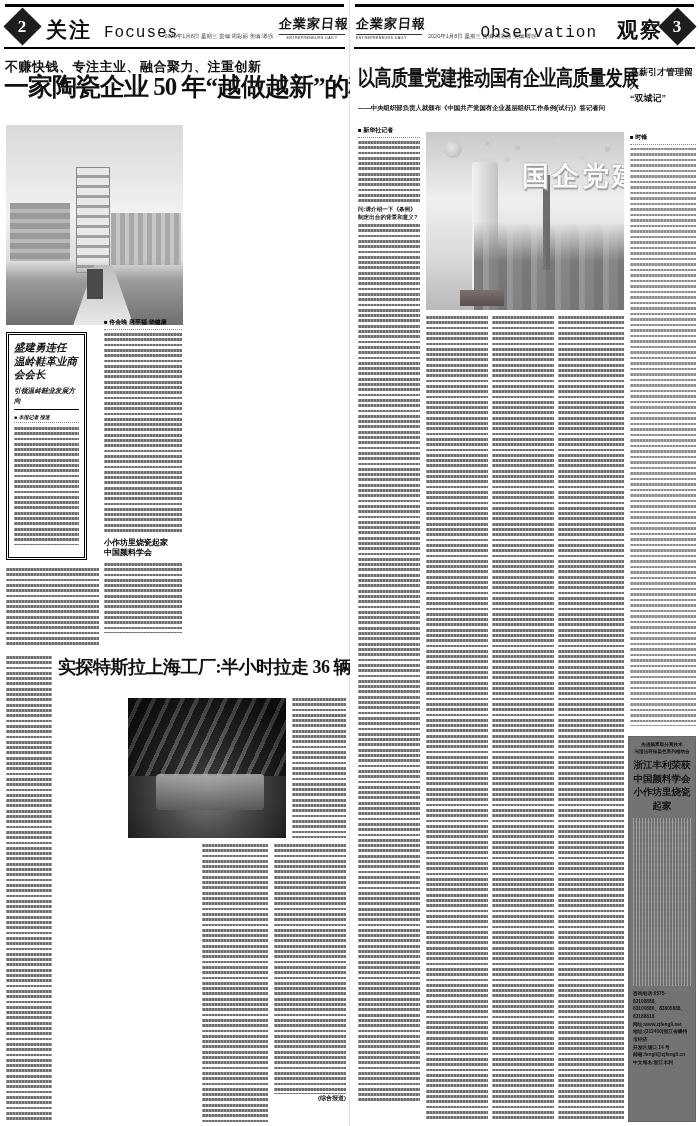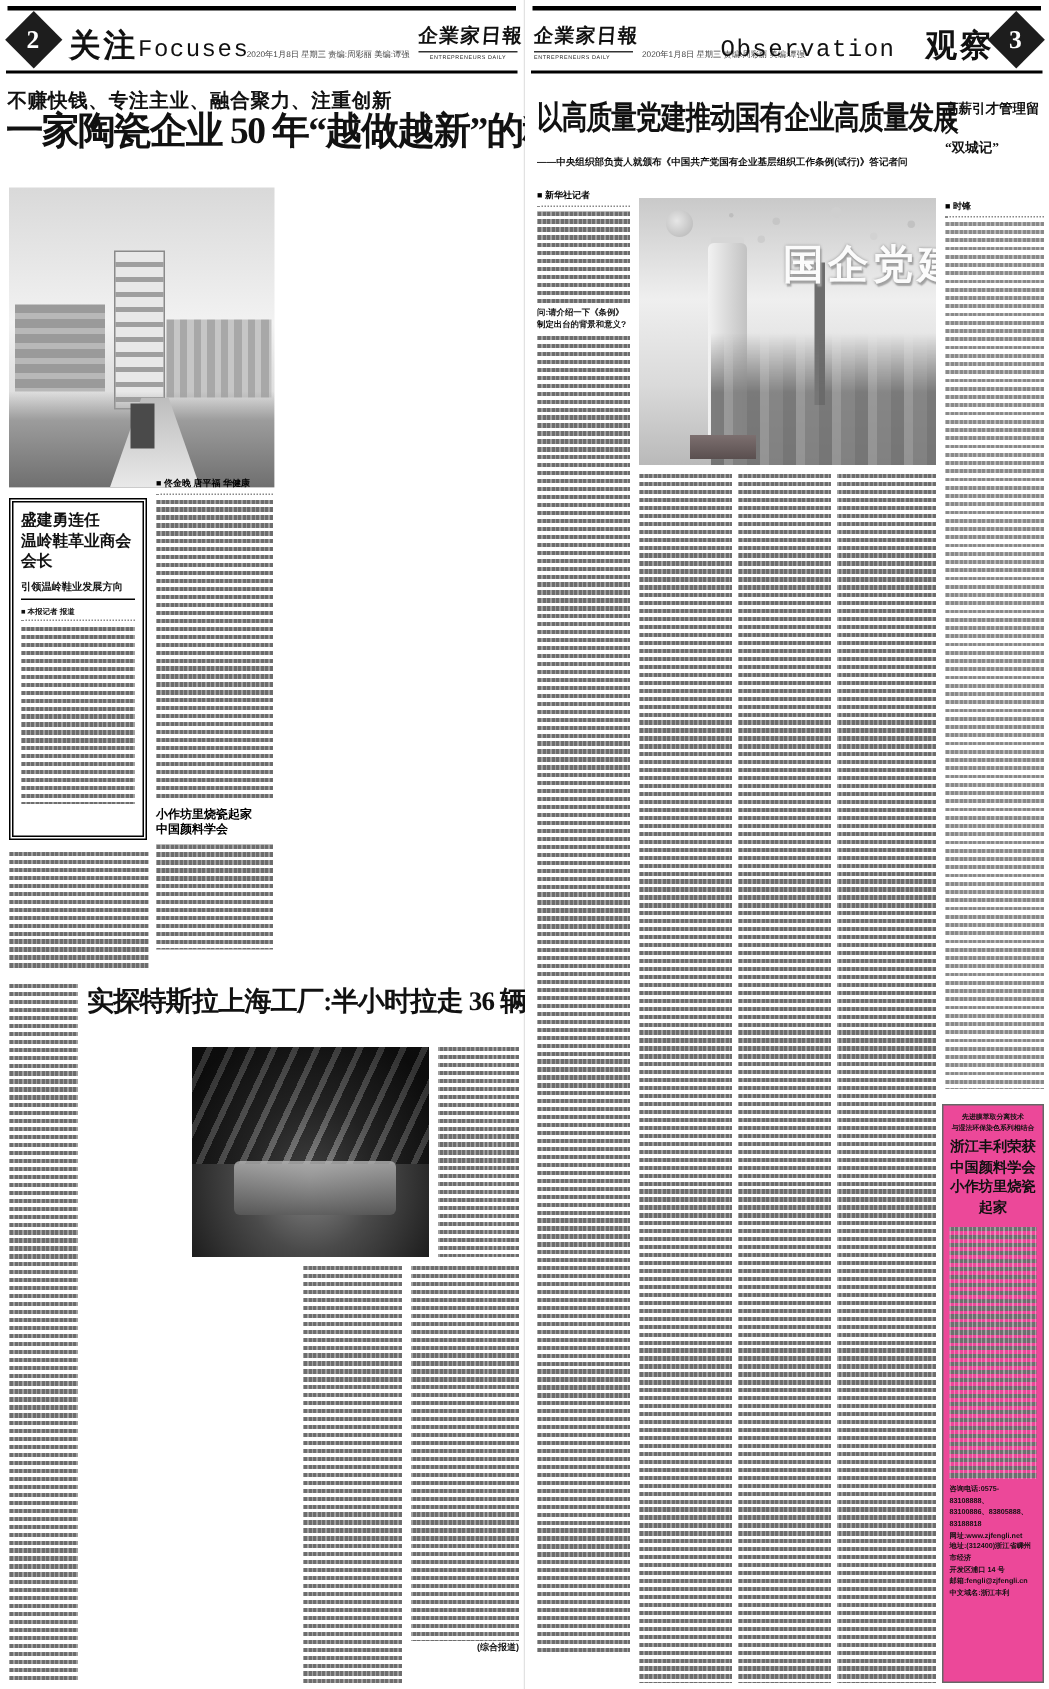--- a/index.html
+++ b/index.html
@@ -93,40 +93,40 @@
   .photo3 .gatehouse { position:absolute; left:34px; bottom:4px; width:44px; height:16px;
     background:linear-gradient(#7c6f6f,#5a4f4f); }
   .photo3 .sparks { position:absolute; left:60px; top:10px; width:3px; height:3px; border-radius:50%;
     background:#bdbdbd; box-shadow:30px 4px 0 1px #c6c6c6, 70px -2px 0 2px #cfcfcf, 120px 6px 0 1px #c2c2c2,
       160px 0 0 2px #cccccc, 95px 14px 0 1px #d2d2d2, 20px 16px 0 1px #cdcdcd; }
   .photo3 .emblem { position:absolute; left:18px; top:8px; width:18px; height:18px; border-radius:50%;
     background:radial-gradient(circle at 40% 40%, #e6e6e6, #b3b3b3); }
 
   
   .sbar-title { font-family:"Liberation Serif",serif; font-weight:900; font-size:9px; line-height:1.45; }
-  .adbox { position:absolute; border:1px solid #666; padding:5px 4px; background:#ec4899; }
+  .adbox { position:absolute; border:1px solid #666; padding:5px 4px; background:#737373; }
   .adbox .k { font-size:4.6px; font-weight:bold; text-align:center; line-height:1.5; }
   .adbox .t { font-family:"Liberation Serif",serif; font-weight:900; font-size:9.5px;
     text-align:center; line-height:1.45; }
   .adbox .c { font-size:4.8px; font-weight:bold; line-height:1.6; }
   .adbox .gk { margin:4px 0; }
   .credit { font-weight:bold; font-size:6px; text-align:right; }
 </style>
 </head>
 <body>
 
 <div class="pagegap"></div>
 
 <div class="page" id="pageL">
   <div class="topbar"></div>
 
   <div class="diamond" style="left:9px; top:13px;">
     <span>2</span>
   </div>
-  <div style="position:absolute; left:46px; top:16px; display:flex; align-items:baseline; gap:0;">
+  <div style="position:absolute; left:46px; top:16px; display:flex; align-items:baseline; gap:12px;">
     <span class="sect-cn">关注</span>
     <span class="sect-en">Focuses</span>
   </div>
   <div class="dateline" style="right:76px; top:33px;">2020年1月8日 星期三  责编:周彩丽  美编:谭强</div>
   <div class="masthead" style="right:4px; top:15px;">
     <div class="cn">企業家日報</div>
     <div class="en">ENTREPRENEURS DAILY</div>
   </div>
   <div class="rule2"></div>
 
@@ -147,21 +147,21 @@
   <div class="col" style="left:104px; top:318px; width:78px; height:318px;">
     <div class="byline">■ 佟金晚 唐平福 华健康</div>
     <div class="gk" style="height:200px;"></div>
     <div class="subhead">
       <div>小作坊里烧瓷起家</div>
       <div>中国颜料学会</div>
     </div>
     <div class="gk" style="height:70px;"></div>
   </div>
 
-  <div class="newsbox" style="left:6px; top:332px; width:92px; height:228px;">
+  <div class="newsbox" style="left:6px; top:332px; width:81px; height:228px;font-style:italic;">
     <div class="t">
       <div>盛建勇连任</div>
       <div>温岭鞋革业商会会长</div>
     </div>
     <div class="st">引领温岭鞋业发展方向</div>
     <div class="by">■ 本报记者 报道</div>
     <div class="gk" style="height:118px;"></div>
   </div>
   <div class="col" style="left:6px; top:568px; width:93px;">
     <div class="gk" style="height:78px;"></div>

